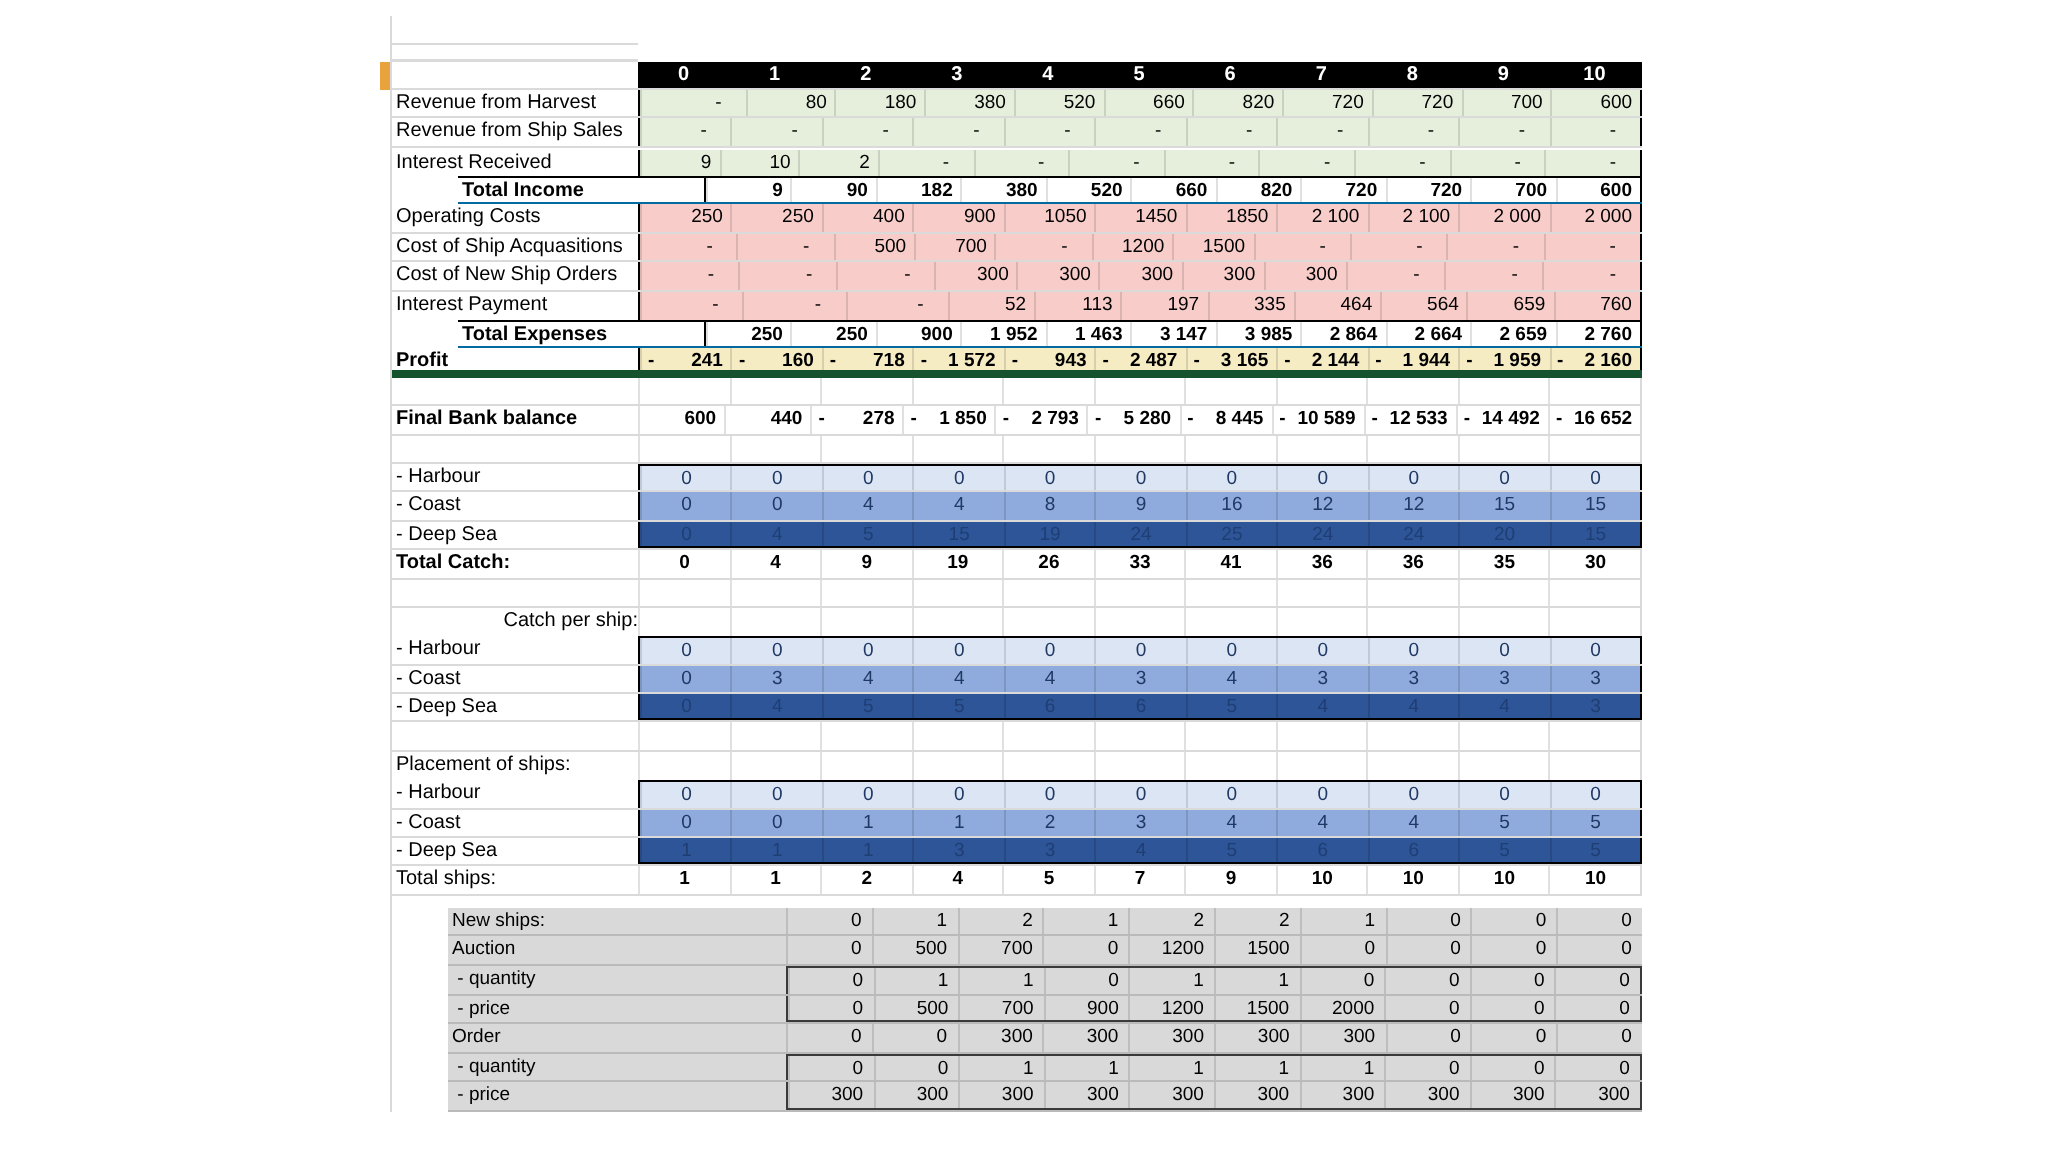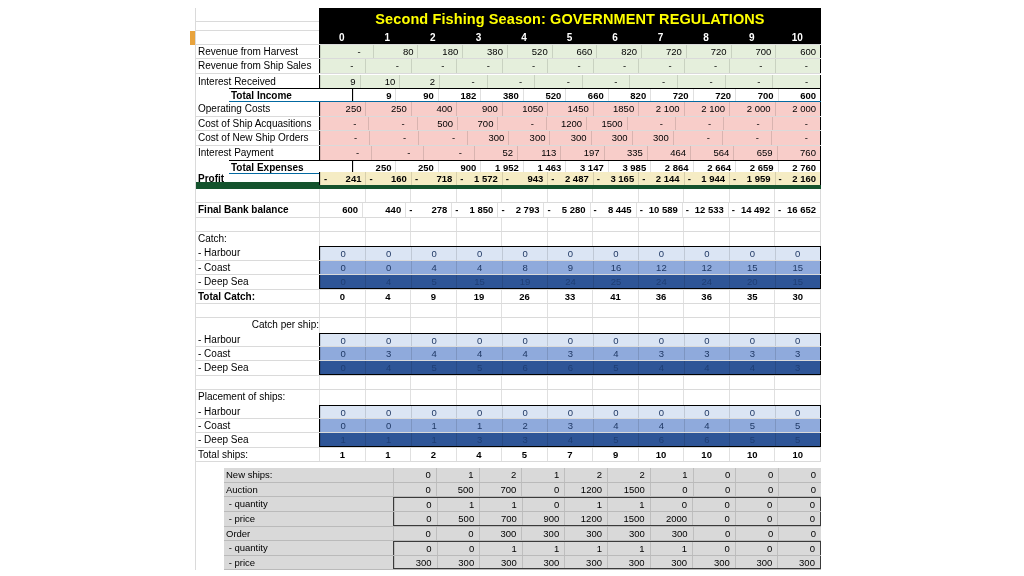--- a/index.html
+++ b/index.html
@@ -27,21 +27,21 @@
   
   .g-header .vals{background:#000;border-right:1px solid #000;}
   .g-header .c{color:#fff;font-weight:bold;text-align:center;padding:0;border-left:none;font-size:10px;}
 
   
   .g-green .vals{background:#e5efdc;border-left:1px solid #000;border-right:1px solid #000;}
   .g-pink .vals{background:#f8cdc9;border-left:1px solid #000;border-right:1px solid #000;}
   .g-total{border-top:1px solid #000;border-bottom:1px solid #0369a1;margin-left:33px;}
   .g-total .vals{border-left:1px solid #000;border-right:1px solid #000;}
   .g-total .c,.g-total .lbl{font-weight:bold;}
-  .g-profit{border-bottom:7px solid #14532d;align-items:center;}
+  .g-profit{border-bottom:4px solid #14532d;}
   .g-profit .vals{background:#f5ecc4;border-left:1px solid #000;border-right:1px solid #000;}
   .g-profit .c,.g-profit .lbl{font-weight:bold;}
   .g-bank .c,.g-bank .lbl{font-weight:bold;}
 
   .g-blue1 .vals{background:#dbe5f4;border-left:1px solid #000;border-right:1px solid #000;border-top:1px solid #000;}
   .g-blue2 .vals{background:#8faadc;border-left:1px solid #000;border-right:1px solid #000;}
   .g-blue3 .vals{background:#2e5597;border-left:1px solid #000;border-right:1px solid #000;border-bottom:1px solid #000;}
   .g-blue1 .c,.g-blue2 .c{color:#1f3864;}
   .g-blue3 .c{color:#1f3e74;}
   .g-blue1 .c,.g-blue2 .c,.g-blue3 .c,.g-totalcatch .c,.g-totalships .c{text-align:center;padding-right:0;}
@@ -60,21 +60,20 @@
 
   .gold-cell{position:absolute;left:190px;top:30.5px;width:5px;height:14.5px;background:#e8a33d;}
 </style>
 </head>
 <body>
 
 <div id="stage">
   <div id="sheet">
     <div class="title-row">
       <div class="title-spacer"></div>
-      <div class="title-cell">Second Fishing Season: GOVERNMENT REGULATIONS</div>
     </div>
     <div id="rows">
         <div class="row g-header">
           <div class="lbl"></div>
           <div class="vals">
             <div class="c">0</div>
             <div class="c">1</div>
             <div class="c">2</div>
             <div class="c">3</div>
             <div class="c">4</div>
@@ -347,36 +346,20 @@
             <div class="c"></div>
             <div class="c"></div>
             <div class="c"></div>
             <div class="c"></div>
             <div class="c"></div>
             <div class="c"></div>
             <div class="c"></div>
             <div class="c"></div>
           </div>
         </div>
-        <div class="row g-plain" style="border-bottom: none;">
-          <div class="lbl">Catch:</div>
-          <div class="vals">
-            <div class="c"></div>
-            <div class="c"></div>
-            <div class="c"></div>
-            <div class="c"></div>
-            <div class="c"></div>
-            <div class="c"></div>
-            <div class="c"></div>
-            <div class="c"></div>
-            <div class="c"></div>
-            <div class="c"></div>
-            <div class="c"></div>
-          </div>
-        </div>
         <div class="row g-blue1">
           <div class="lbl">- Harbour</div>
           <div class="vals">
             <div class="c">0</div>
             <div class="c">0</div>
             <div class="c">0</div>
             <div class="c">0</div>
             <div class="c">0</div>
             <div class="c">0</div>
             <div class="c">0</div>

